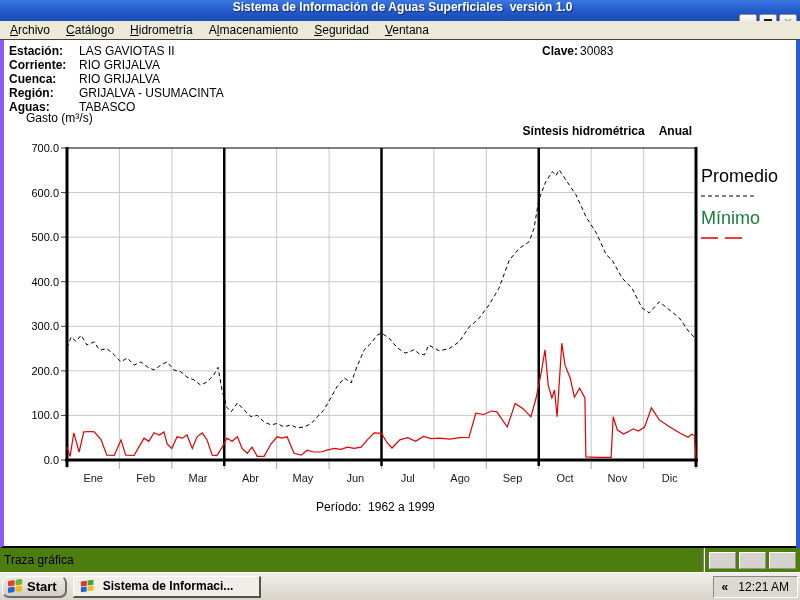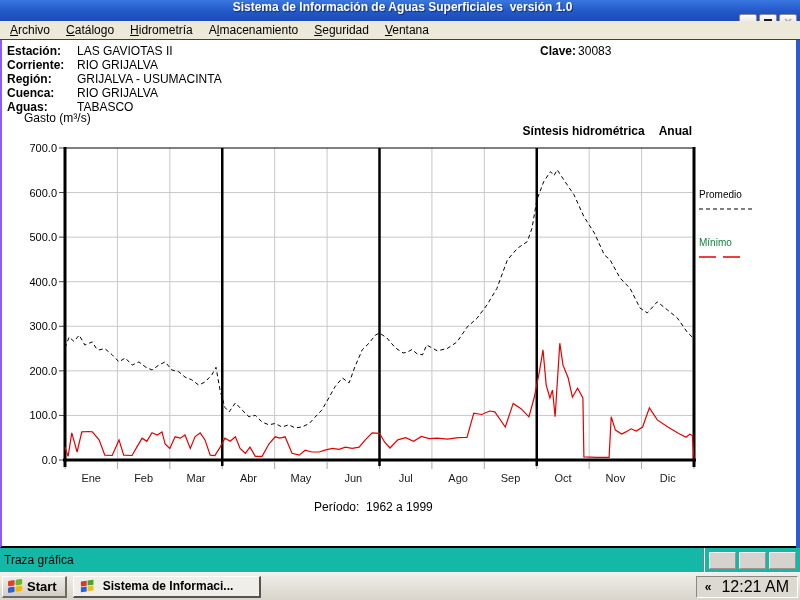--- a/index.html
+++ b/index.html
@@ -24,70 +24,70 @@
     font-weight:bold; font-size:11px; line-height:14px; color:#a8a8a8; }
 
   
   .menubar { position:absolute; top:21px; left:0; right:-4px; height:19px; background:#ece9d8;
     display:flex; align-items:center; padding-left:2px; border-bottom:1px solid #404040; }
   .menu-item { padding:2px 8px; color:#000; cursor:default; }
   .menu-item u { text-decoration:underline; }
 
   
   .client { position:absolute; top:40px; left:0; width:796px; height:508px; background:#fff;
-    border-left:2px solid #8b5cf6; border-bottom:2px solid #000; }
+    border-left:4px solid #8b5cf6; border-bottom:2px solid #000; }
 
   .station-info { position:absolute; top:4px; left:5px; line-height:14px; }
   .info-row { white-space:pre; }
   .info-label { display:inline-block; width:70px; font-weight:bold; }
   .clave { position:absolute; top:4px; left:538px; }
   .clave .info-label { width:auto; margin-right:2px; }
 
   .gasto-label { position:absolute; left:22px; top:71px; color:#000; }
   .chart-title { position:absolute; right:104px; top:84px; font-weight:bold; }
   .chart-title .gap { display:inline-block; width:14px; }
 
   .legend { position:absolute; left:697px; top:126px; }
   .legend-entry { margin-bottom:7px; }
-  .legend-label { display:block; font-size:10px;margin-top:23px; }
+  .legend-label { display:block; font-size:18px; }
   .legend-label.red { color:#15803d; }
 
   .period { position:absolute; left:312px; top:460px; white-space:pre; }
 
   #chart-svg { position:absolute; left:0; top:0; pointer-events:none; }
 
   
-  .statusbar { position:absolute; top:548px; left:0; width:800px; height:24px; background:#14b8a6;
+  .statusbar { position:absolute; top:548px; left:0; width:800px; height:24px; background:#4d7c0f;
     display:flex; align-items:center; }
   .status-text { padding-left:4px; flex:1; }
   .status-div { width:2px; align-self:stretch; border-left:1px solid #808080; border-right:1px solid #fff; }
   .status-panes { display:flex; gap:3px; padding:0 4px 0 4px; }
   .status-pane { width:27px; height:17px; background:#d6d3ce;
     border-top:1px solid #fff; border-left:1px solid #fff;
     border-bottom:1px solid #9a968f; border-right:1px solid #9a968f; }
 
   
   .taskbar { position:absolute; top:572px; left:0; width:800px; height:28px;
     background:linear-gradient(to bottom,#f0efe9,#d8d4cb); border-top:1px solid #fff;
     display:flex; align-items:center; }
   .start-button { margin-left:2px; height:22px; display:flex; align-items:center; gap:3px; padding:0 8px 0 4px;
     background:linear-gradient(to bottom,#eeece6,#d2cec5);
     border-top:1px solid #fff; border-left:1px solid #fff;
-    border-right:2px solid #6d6a64; border-bottom:2px solid #6d6a64; border-radius:1px;
+    border-right:2px solid #6d6a64; border-bottom:2px solid #6d6a64; border-radius:7px;
     font-weight:bold; font-size:13px; color:#000; }
   .task-button { margin-left:6px; height:22px; width:188px; display:flex; align-items:center; gap:8px; padding:0 6px;
     background:#f0eee9;
     border-top:1px solid #fff; border-left:1px solid #fff;
     border-right:2px solid #55534e; border-bottom:2px solid #55534e;
     font-weight:bold; font-size:12px; white-space:nowrap; overflow:hidden; }
   .tray { margin-left:auto; margin-right:2px; height:22px; display:flex; align-items:center; gap:10px; padding:0 8px;
     background:#dcd9d1; border-top:1px solid #8a8880; border-left:1px solid #8a8880;
     border-bottom:1px solid #fff; border-right:1px solid #fff; }
   .tray .chevron { font-weight:bold; font-size:12px; }
-  .tray .clock { font-size:16px; }
+  .tray .clock { font-size:12px; }
   .flag-icon { display:block; }
 </style>
 </head>
 <body>
 
 <div class="app-window">
 
   <div class="titlebar">
     <span class="title">Sistema de Información de Aguas Superficiales  versión 1.0</span>
     <div class="win-buttons">
@@ -110,22 +110,22 @@
       <div class="menu-item">A<u>l</u>macenamiento</div>
       <div class="menu-item"><u>S</u>eguridad</div>
       <div class="menu-item"><u>V</u>entana</div>
     </div>
 
   <div class="client">
 
     <div class="station-info">
       <div class="info-row"><span class="info-label">Estación:</span><span>LAS GAVIOTAS II</span></div>
       <div class="info-row"><span class="info-label">Corriente:</span><span>RIO GRIJALVA</span></div>
+      <div class="info-row"><span class="info-label">Cuenca:</span><span>RIO GRIJALVA</span></div>
       <div class="info-row"><span class="info-label">Región:</span><span>GRIJALVA - USUMACINTA</span></div>
-      <div class="info-row"><span class="info-label">Cuenca:</span><span>RIO GRIJALVA</span></div>
       <div class="info-row"><span class="info-label">Aguas:</span><span>TABASCO</span></div>
     </div>
 
     <div class="clave">
       <span class="info-label">Clave:</span><span>30083</span>
     </div>
 
     <div class="gasto-label">Gasto (m³/s)</div>
 
     <div class="chart-title">

